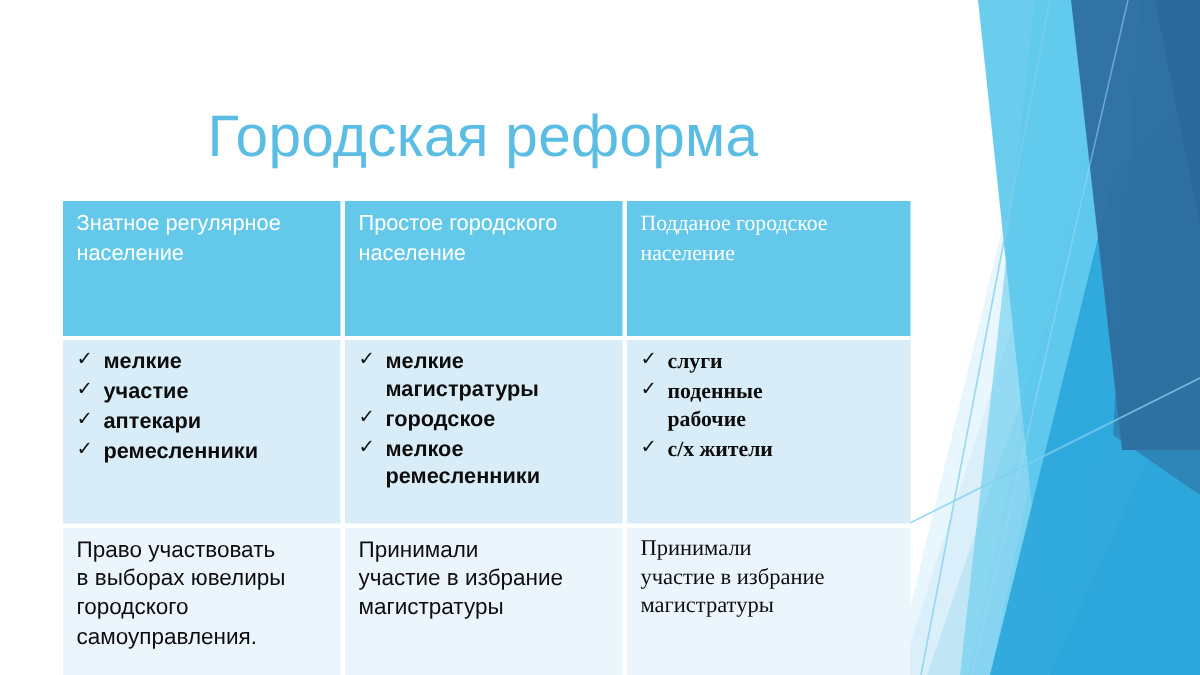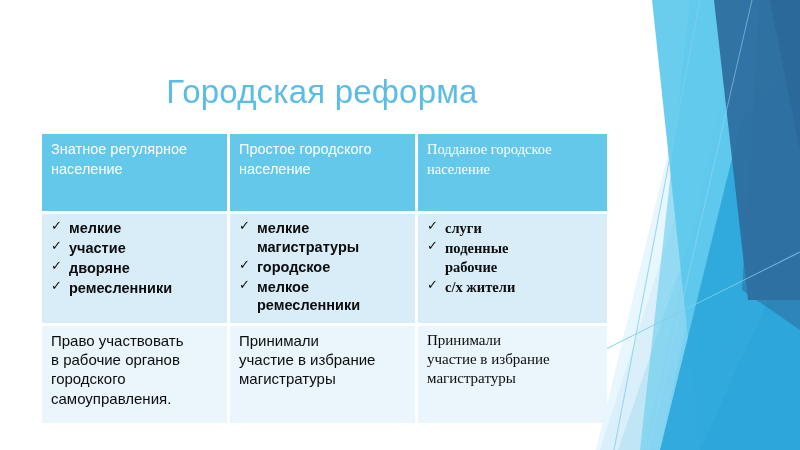--- a/index.html
+++ b/index.html
@@ -26,21 +26,21 @@
     pointer-events: none;
   }
   
   #slide-title {
     position: absolute;
     left: 42px;
     top: 66px;
     width: 560px;
     height: 52px;
     line-height: 52px;
-    font-size: 33px;
+    font-size: 39px;
     font-weight: normal;
     color: #5BBDE4;
     text-align: center;
     letter-spacing: 0.2px;
     white-space: nowrap;
   }
   
   #reform-table {
     position: absolute;
     left: 42px;
@@ -49,21 +49,21 @@
     border-collapse: separate;
     border-spacing: 0;
     table-layout: fixed;
   }
   #reform-table col.c1 { width: 188px; }
   #reform-table col.c2 { width: 188px; }
   #reform-table col.c3 { width: 189px; }
 
   #reform-table td {
     vertical-align: top;
-    padding: 5px 8px 4px 9px;
+    padding: 5px 8px 17px 9px;
     border-right: 3px solid #ffffff;
     border-bottom: 3px solid #ffffff;
   }
   #reform-table td:last-child { border-right: none; font-family: Liberation Serif, serif; }
   #reform-table tr:last-child td { border-bottom: none; }
 
   .hdr-cell {
     background: #63C8EA;
     color: #ffffff;
     font-size: 14.5px;
@@ -161,21 +161,21 @@
         <td class="hdr-cell">
           <span>Подданое городское население</span>
         </td>
       </tr>
 
       <tr>
         <td class="list-cell">
           <ul class="check-list">
             <li><span class="tick">✓</span><span class="li-text">мелкие</span></li>
             <li><span class="tick">✓</span><span class="li-text">участие</span></li>
-            <li><span class="tick">✓</span><span class="li-text">дворяне</span></li>
+            <li><span class="tick">✓</span><span class="li-text">аптекари</span></li>
             <li><span class="tick">✓</span><span class="li-text">ремесленники</span></li>
           </ul>
         </td>
         <td class="list-cell">
           <ul class="check-list">
             <li><span class="tick">✓</span><span class="li-text">мелкие
 магистратуры</span></li>
             <li><span class="tick">✓</span><span class="li-text">городское</span></li>
             <li><span class="tick">✓</span><span class="li-text">мелкое
 ремесленники</span></li>
@@ -187,21 +187,21 @@
             <li><span class="tick">✓</span><span class="li-text">поденные
 рабочие</span></li>
             <li><span class="tick">✓</span><span class="li-text">с/х жители</span></li>
           </ul>
         </td>
       </tr>
 
       <tr>
         <td class="note-cell">
           <span class="note-text">Право участвовать
-в рабочие органов
+в выборах ювелиры
 городского
 самоуправления.</span>
         </td>
         <td class="note-cell">
           <span class="note-text">Принимали
 участие в избрание
 магистратуры</span>
         </td>
         <td class="note-cell">
           <span class="note-text">Принимали

